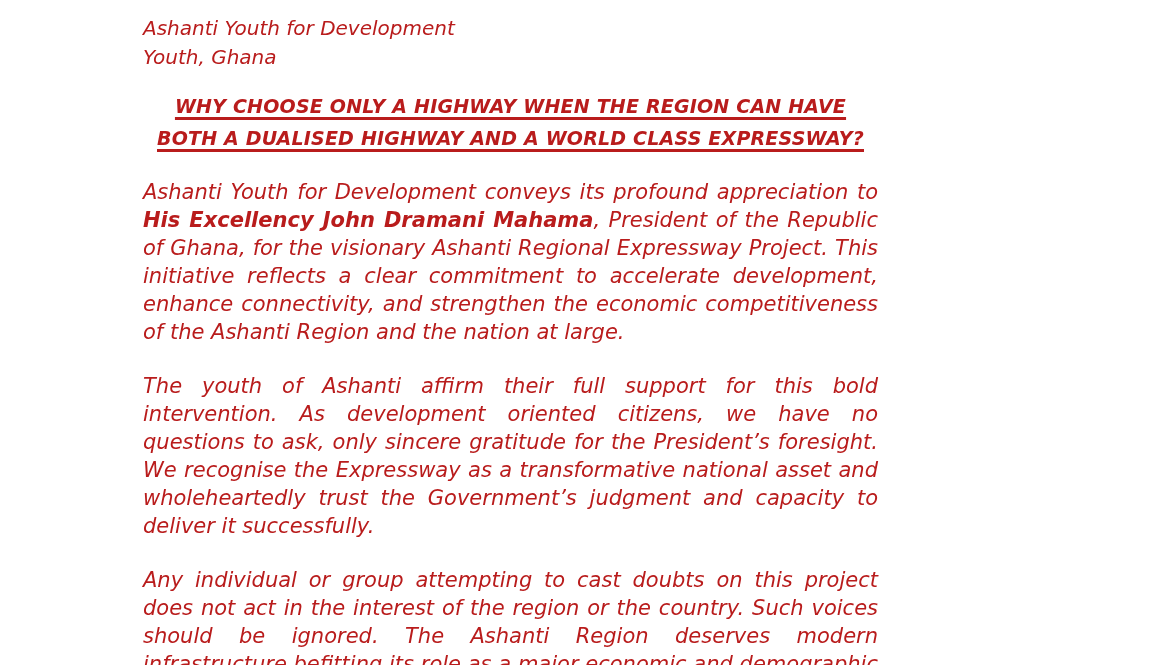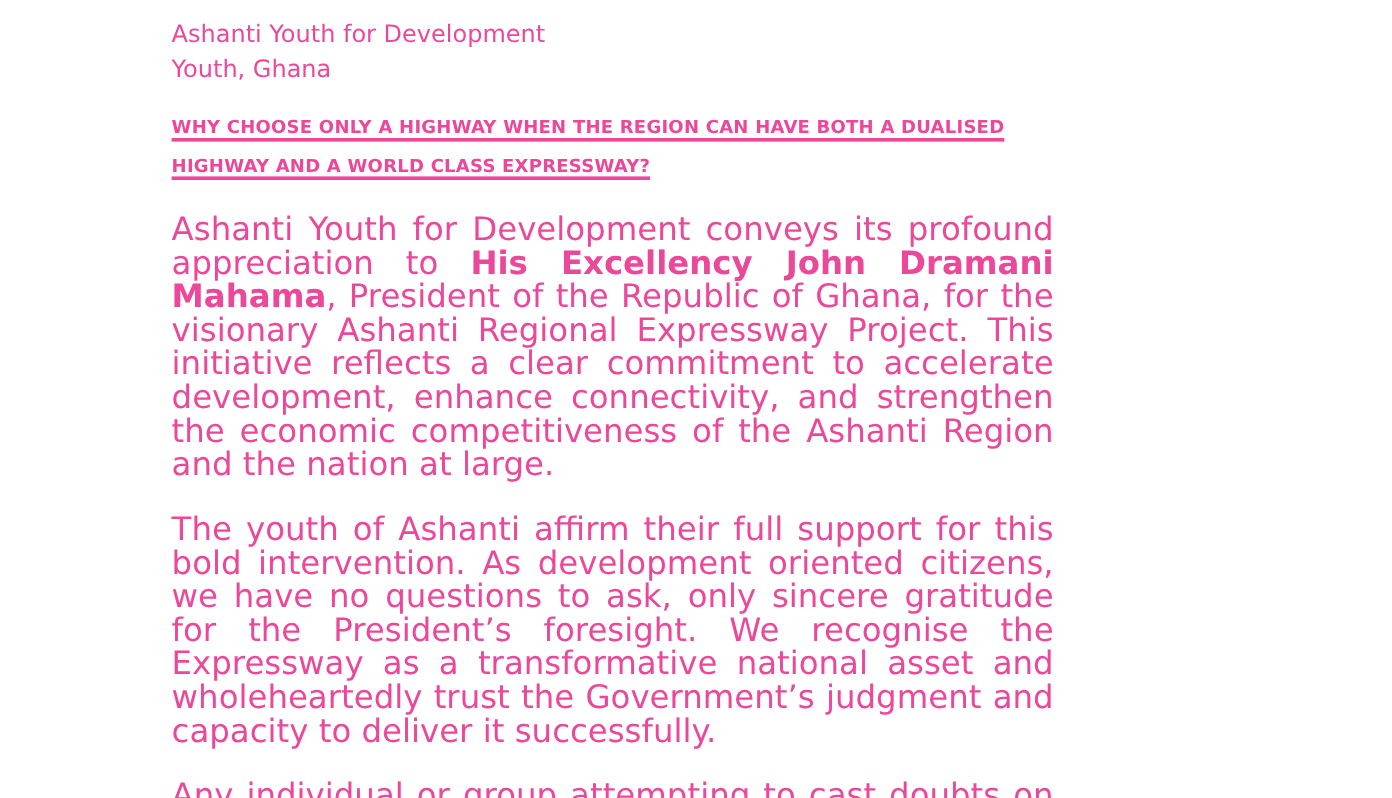--- a/index.html
+++ b/index.html
@@ -4,46 +4,48 @@
 <style>
   * { margin: 0; padding: 0; box-sizing: border-box; }
   html, body { background: #ffffff; }
   .page {
     position: relative;
     width: 1020px;
     height: 665px;
     background: #ffffff;
     overflow: hidden;
     font-family: "DejaVu Sans", "Liberation Sans", sans-serif;
-    color: #ec4899;
+    color: #b91c1c;
+    font-style: italic;
   }
   .content {
     padding: 14px 142px 0 143px;
   }
   .letterhead {
     font-size: 20px;
     line-height: 29px;
   }
   .letterhead div {
     white-space: nowrap;
   }
   .doc-title {
     margin-top: 18px;
-    font-size: 15px;
+    font-size: 19px;
     font-weight: bold;
     line-height: 32px;
     text-transform: none;
     text-decoration: underline;
     text-decoration-thickness: 2.5px;
     text-underline-offset: 4px;
     letter-spacing: 0.2px;
+    text-align: center;
   }
   p.body-para {
     margin-top: 26px;
-    font-size: 27px;
+    font-size: 21px;
     line-height: 28px;
     text-align: justify;
   }
   p.body-para.first {
     margin-top: 24px;
   }
   p.body-para strong {
     font-weight: bold;
   }
 </style>

